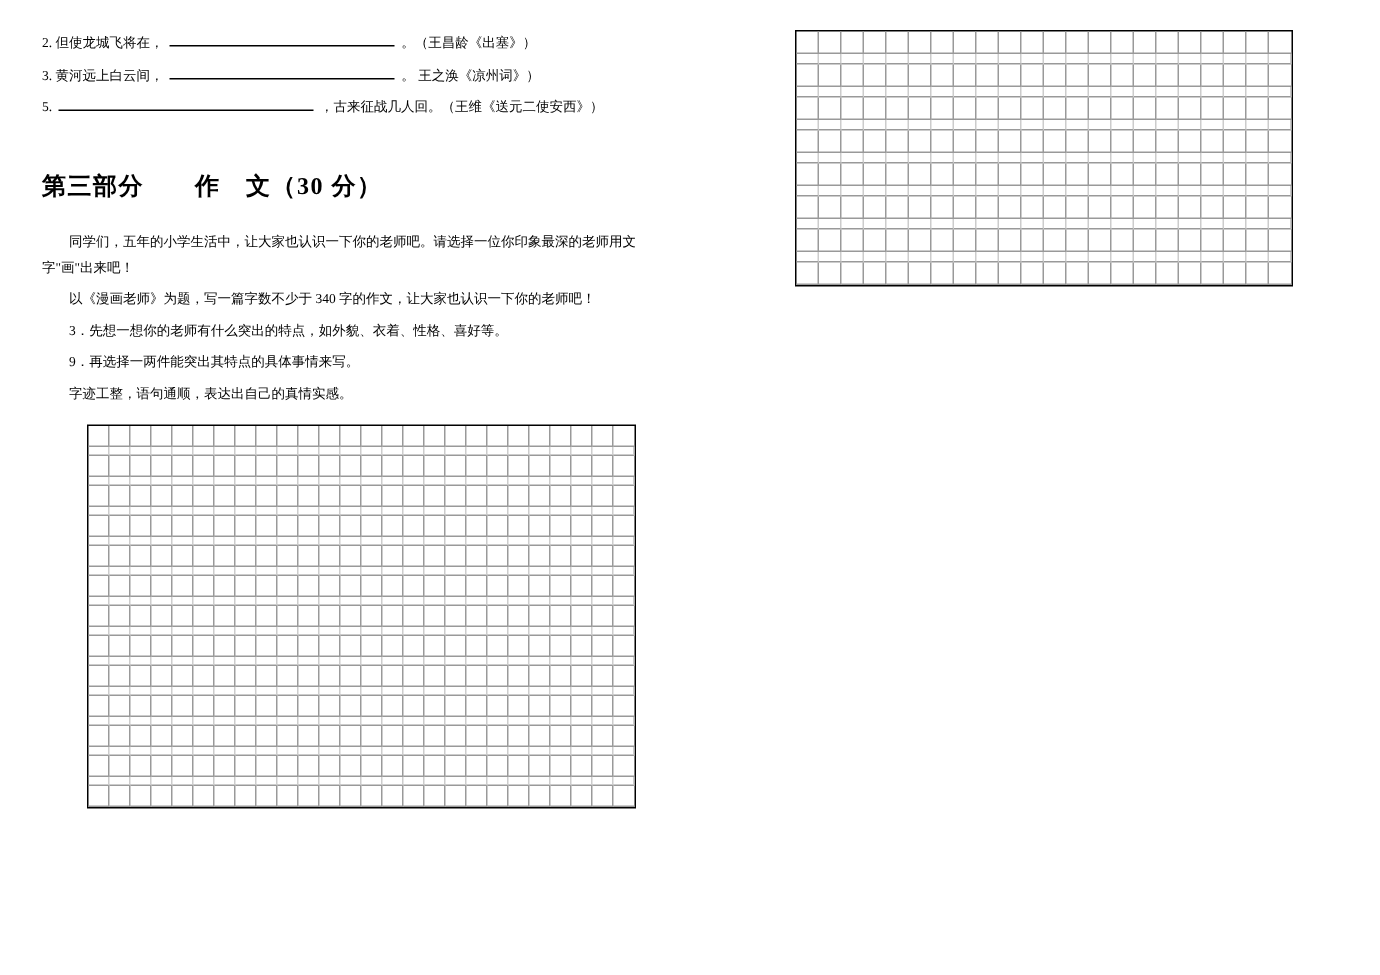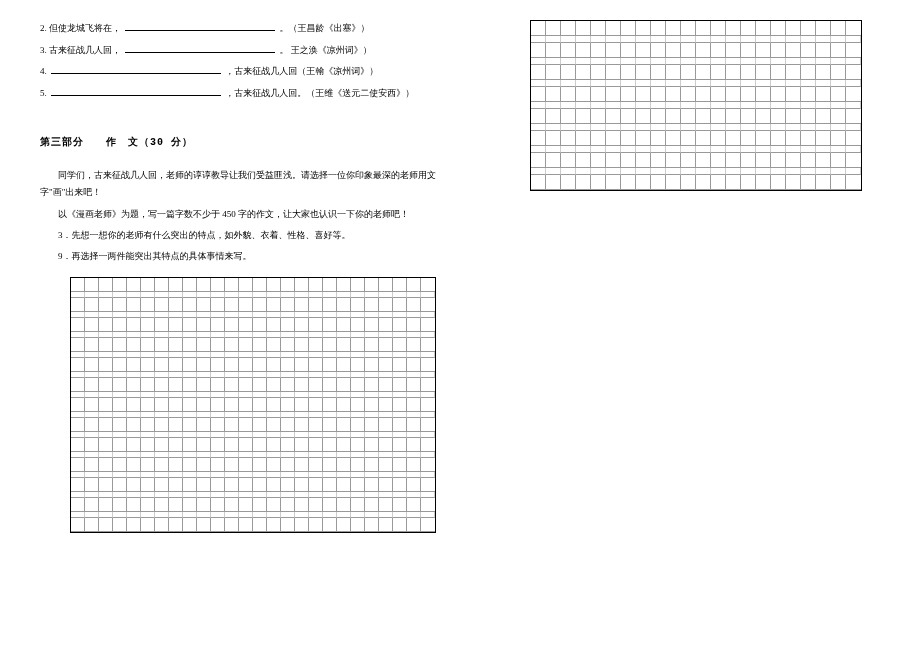--- a/index.html
+++ b/index.html
@@ -8,21 +8,21 @@
     background: #fff;
     font-family: "SimSun", "宋体", serif;
     font-size: 9px;
     color: #000;
     width: 920px;
     height: 650px;
     position: relative;
   }
   .left-col {
     position: absolute;
-    left: 40px;
+    left: 28px;
     top: 20px;
     width: 430px;
   }
   .right-col {
     position: absolute;
     left: 530px;
     top: 20px;
     width: 350px;
   }
   .line {
@@ -32,25 +32,24 @@
   }
   .blank {
     display: inline-block;
     border-bottom: 1px solid #000;
     height: 10px;
     vertical-align: baseline;
     margin: 0 2px;
   }
   .section-title {
     font-weight: bold;
-    font-size: 10px;
+    font-size: 16px;
     margin-top: 36px;
     margin-bottom: 18px;
     letter-spacing: 1px;
-    font-family: Liberation Mono, monospace;
   }
   .para {
     line-height: 1.9;
     margin-bottom: 4px;
   }
   .indent { text-indent: 2em; }
   .grid-container {
     margin-top: 12px;
     margin-left: 30px;
   }
@@ -84,43 +83,39 @@
 
   <div class="line">
     <span>2.</span>
     <span>但使龙城飞将在，</span>
     <span class="blank" style="width:150px"></span>
     <span>。（王昌龄《出塞》）</span>
   </div>
 
   <div class="line">
     <span>3.</span>
-    <span>古来征战几人回，</span>
+    <span>黄河远上白云间，</span>
     <span class="blank" style="width:150px"></span>
     <span>。 王之涣《凉州词》）</span>
   </div>
 
-  <div class="line">
-    <span>4.</span>
-    <span class="blank" style="width:170px"></span>
-    <span>，古来征战几人回（王翰《凉州词》）</span>
-  </div>
 
   <div class="line">
     <span>5.</span>
     <span class="blank" style="width:170px"></span>
     <span>，古来征战几人回。（王维《送元二使安西》）</span>
   </div>
 
   <div class="section-title">第三部分　　作　文（30 分）</div>
 
-  <div class="para indent">同学们，古来征战几人回，老师的谆谆教导让我们受益匪浅。请选择一位你印象最深的老师用文字"画"出来吧！</div>
-  <div class="para indent">以《漫画老师》为题，写一篇字数不少于 450 字的作文，让大家也认识一下你的老师吧！</div>
+  <div class="para indent">同学们，五年的小学生活中，让大家也认识一下你的老师吧。请选择一位你印象最深的老师用文字"画"出来吧！</div>
+  <div class="para indent">以《漫画老师》为题，写一篇字数不少于 340 字的作文，让大家也认识一下你的老师吧！</div>
   <div class="para indent">3．先想一想你的老师有什么突出的特点，如外貌、衣着、性格、喜好等。</div>
   <div class="para indent">9．再选择一两件能突出其特点的具体事情来写。</div>
+  <div class="para indent">字迹工整，语句通顺，表达出自己的真情实感。</div>
 
   <div class="grid-container">
     <div class="grid" id="left-grid"><div class="row">
           <div class="cell"></div>
           <div class="cell"></div>
           <div class="cell"></div>
           <div class="cell"></div>
           <div class="cell"></div>
           <div class="cell"></div>
           <div class="cell"></div>

